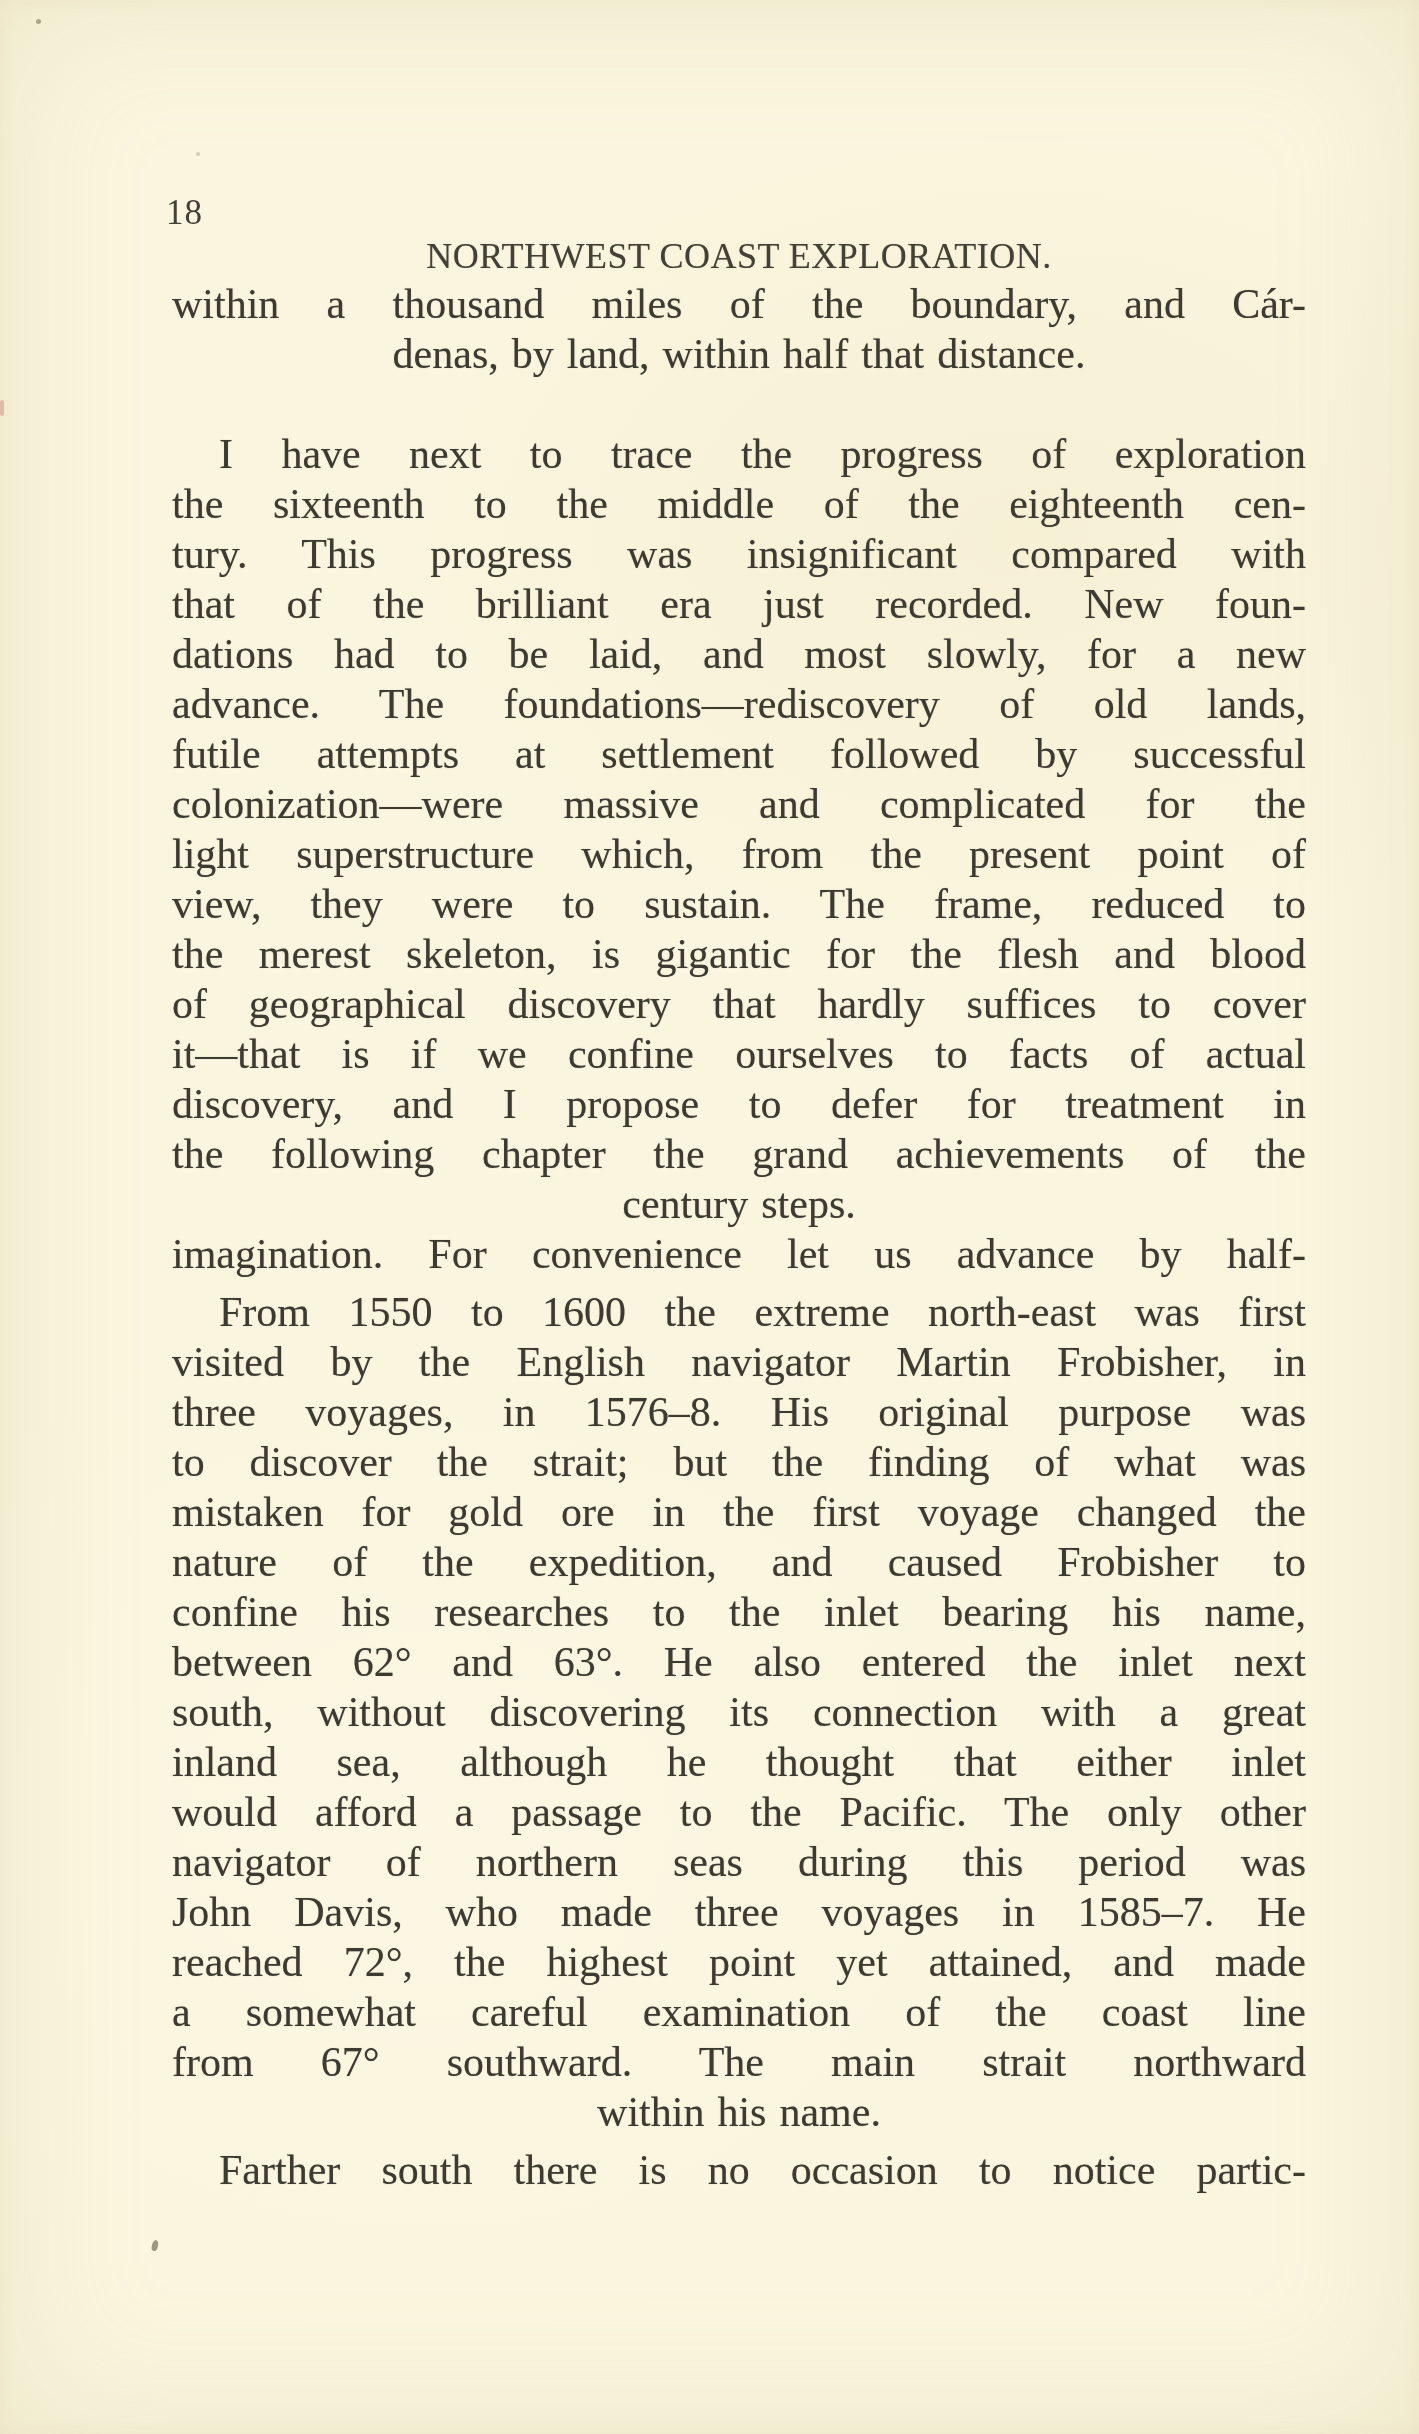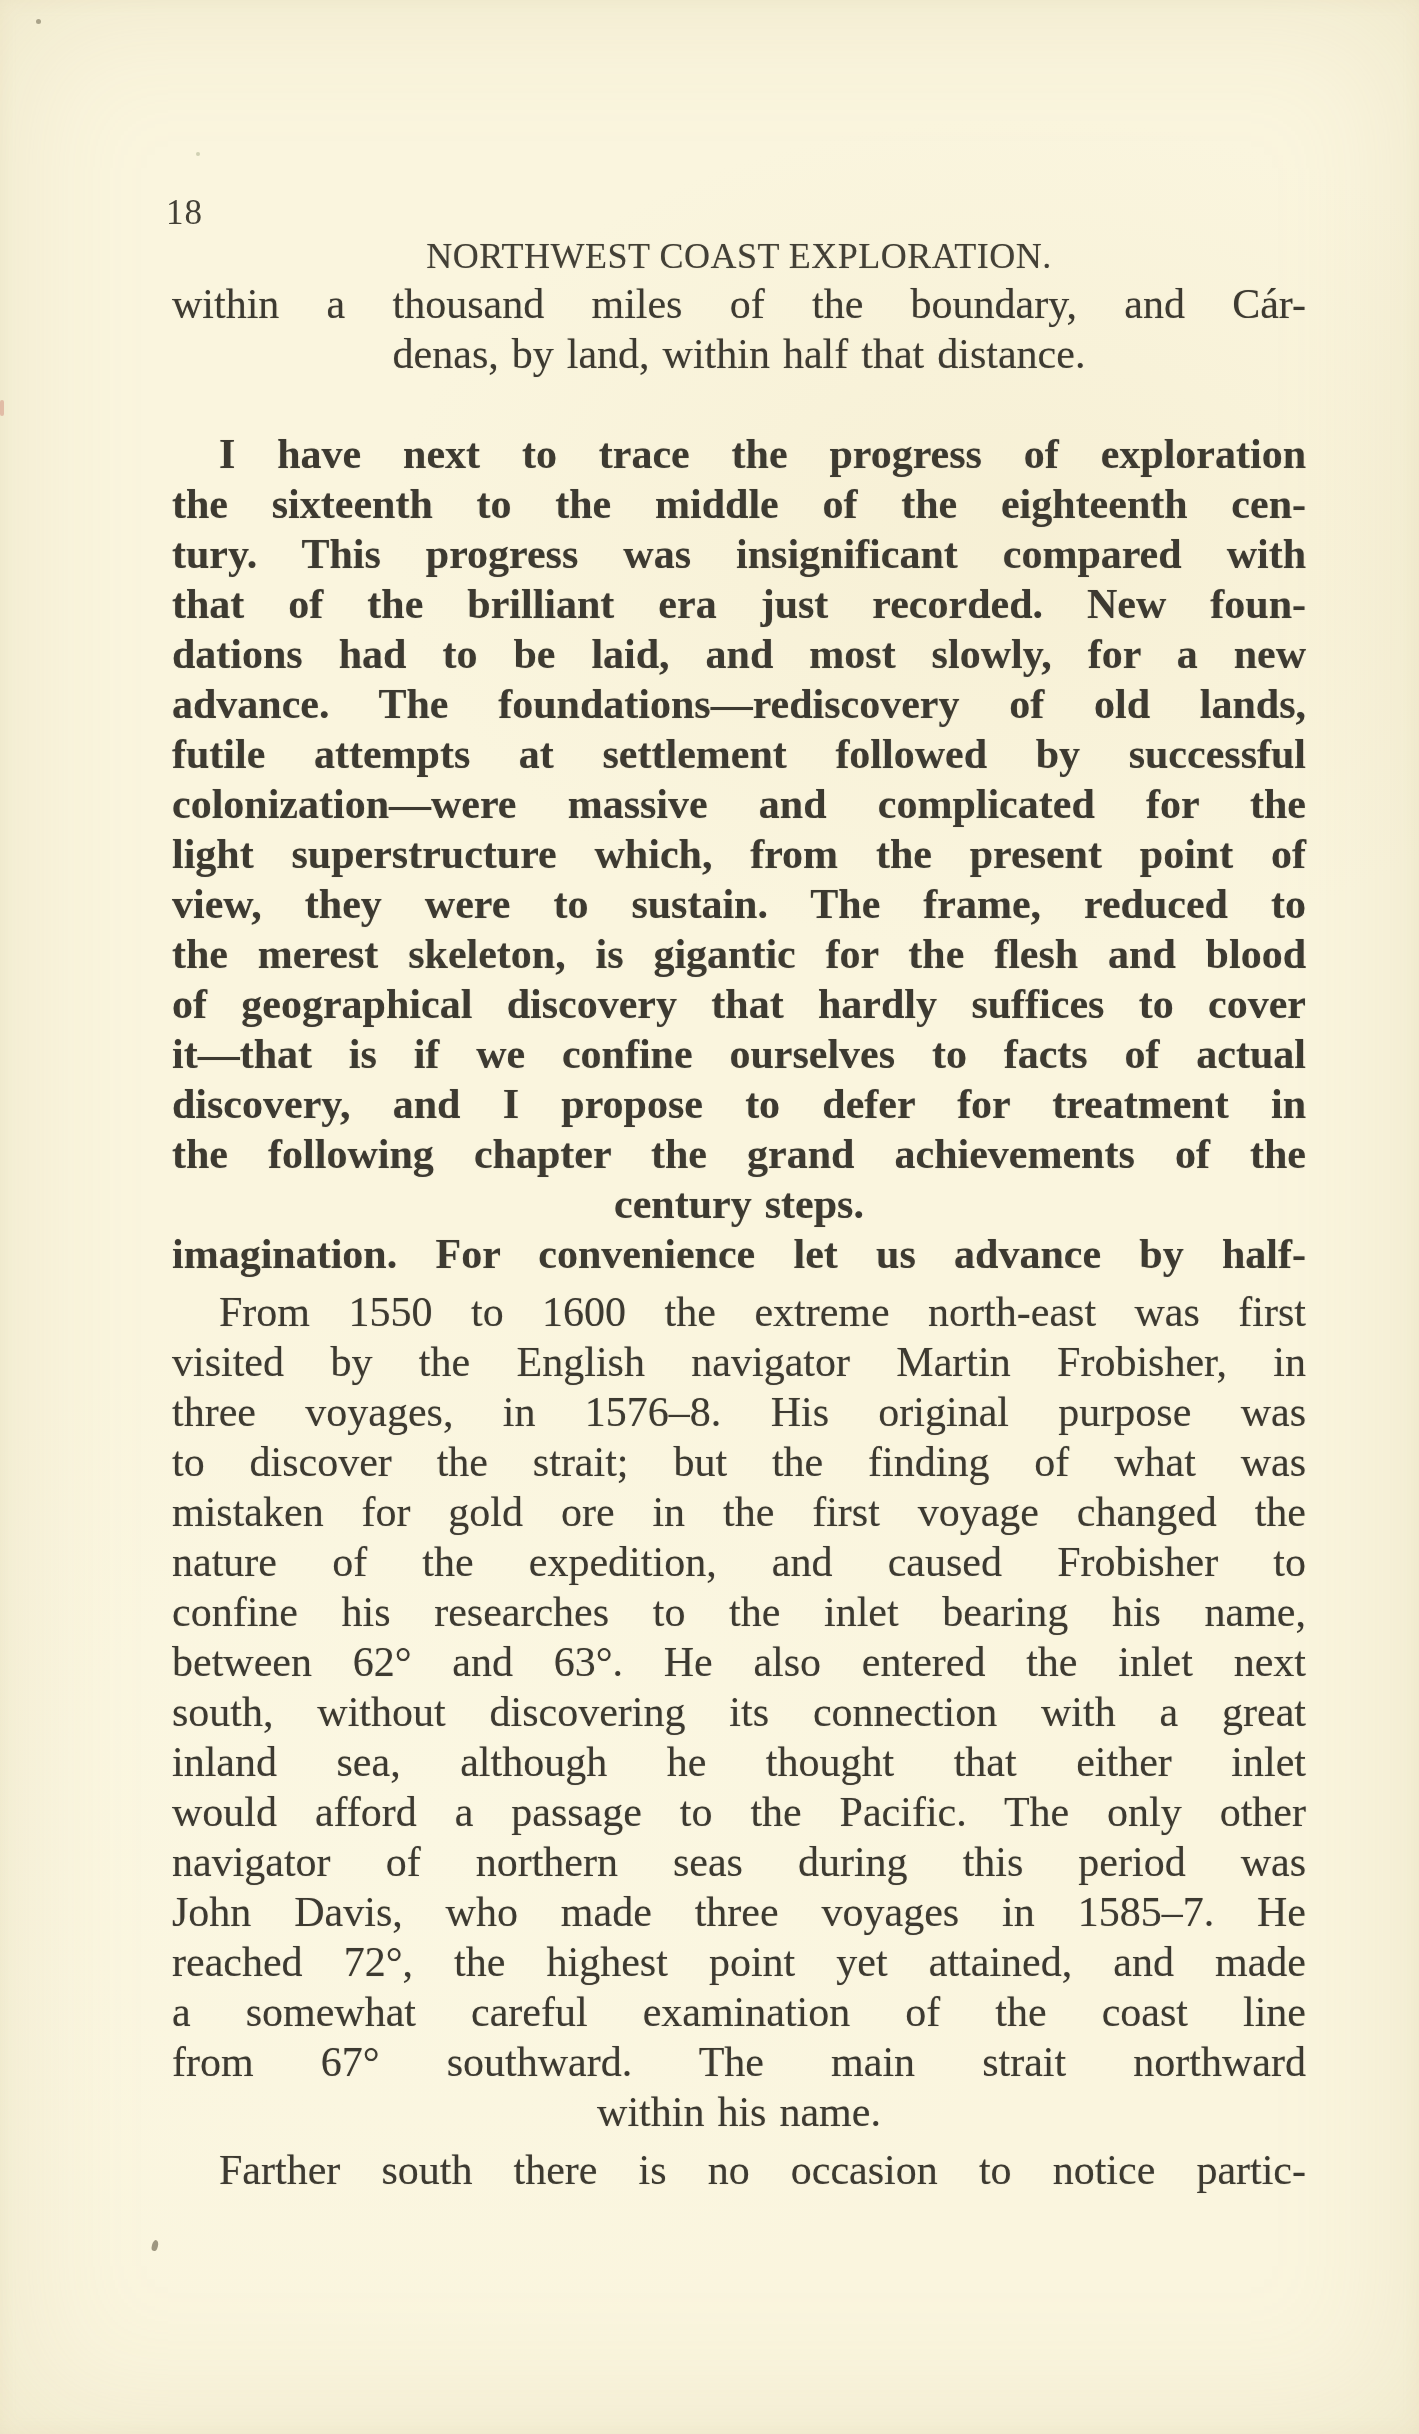--- a/index.html
+++ b/index.html
@@ -55,21 +55,21 @@
     position: absolute;
     top: 271px;
     left: 164px;
     width: 1150px;
     font-size: 42px;
     line-height: 50px;
     word-spacing: 0.06em;
     text-shadow: 0 0 1px rgba(61,58,49,0.38);
   }
   .paragraph { margin: 8px; }
-  .paragraph.space-before { margin-top: 50px; font-weight: bold; }
+  .paragraph.space-before { margin-top: 50px; }
   .line { text-align: center; white-space: normal; }
   .line.just { text-align: justify; text-align-last: justify; }
   .line.indent { text-indent: 47px; }
   
   .speck {
     position: absolute;
     background: rgba(110,102,78,0.55);
     border-radius: 50%;
   }
   .speck.s1 { left: 36px; top: 19px; width: 5px; height: 5px; }

